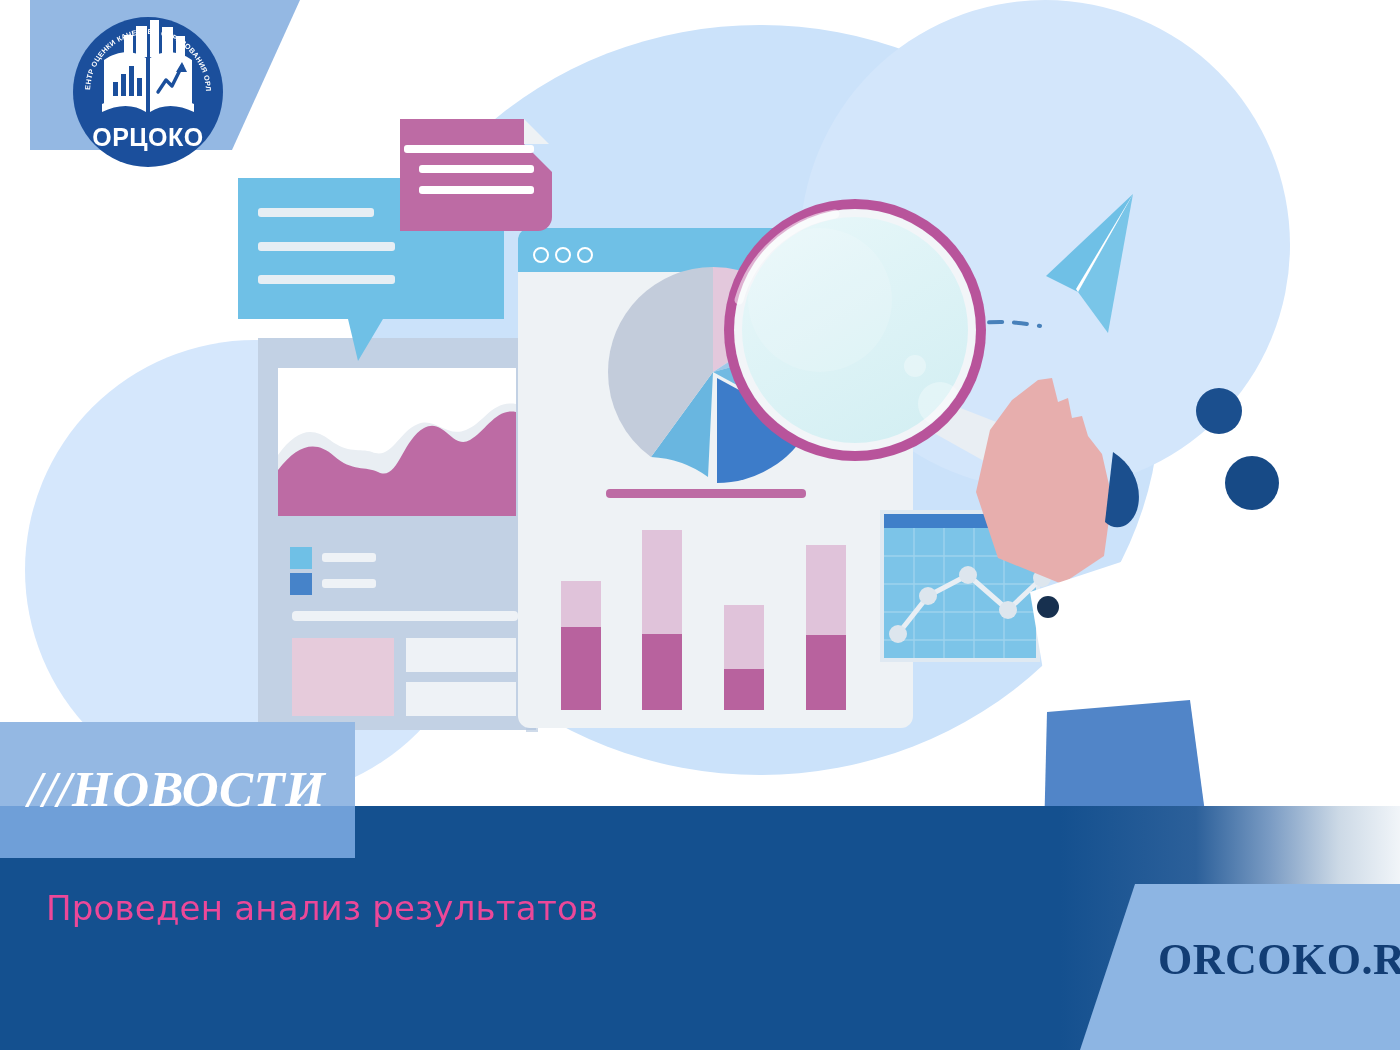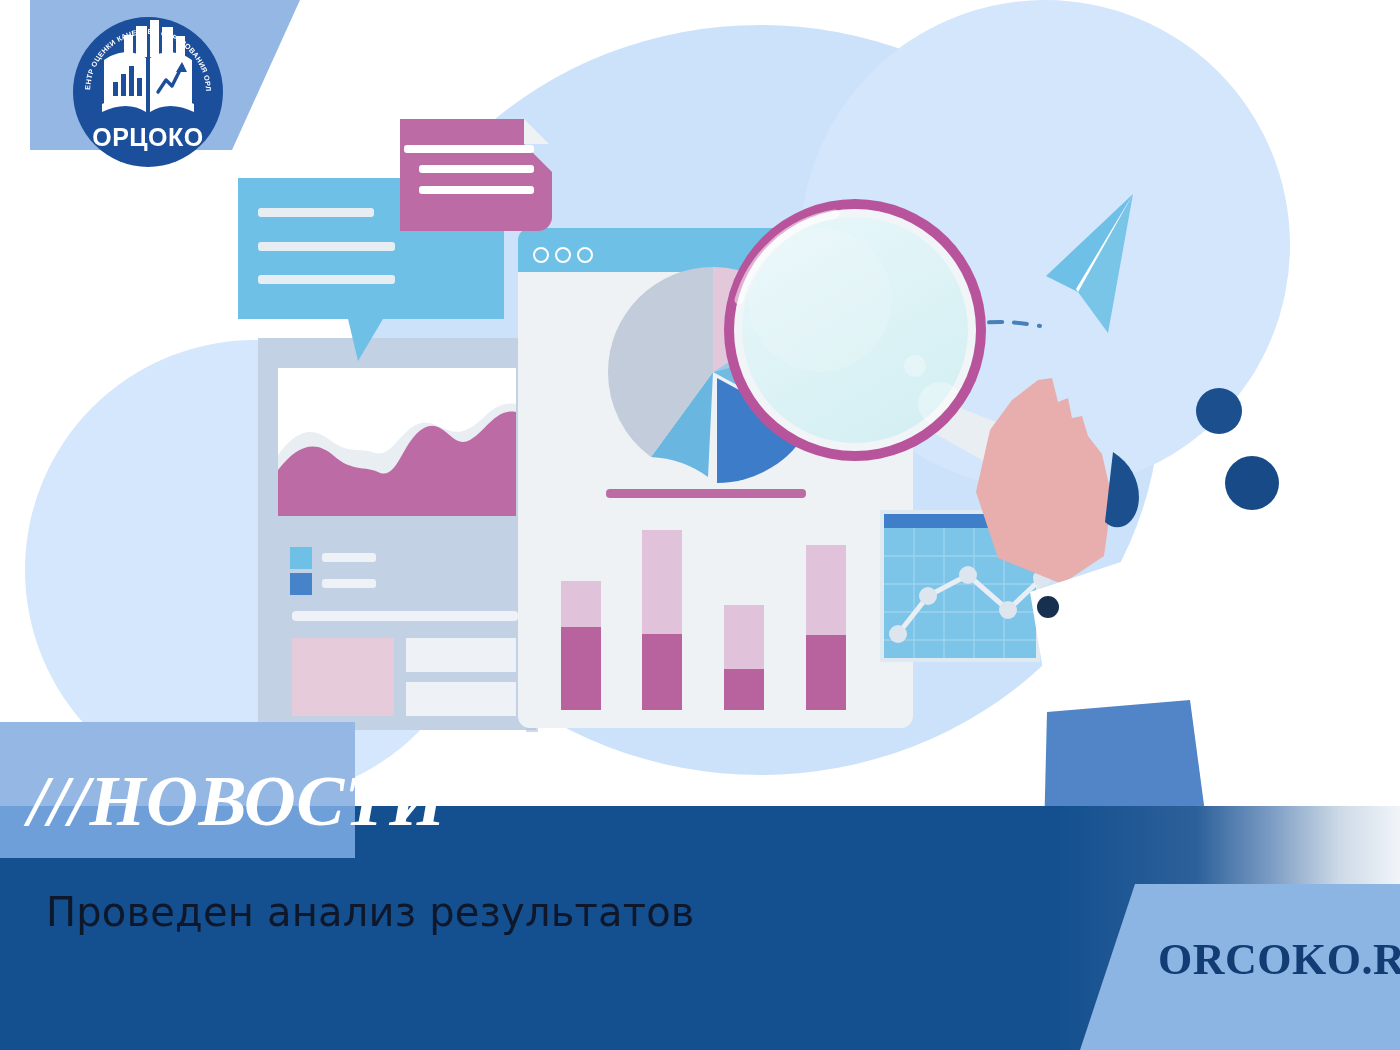--- a/index.html
+++ b/index.html
@@ -19,37 +19,37 @@
     pointer-events:none;
   }
 
   
   .news-text{
     position:absolute;
     left:28px; top:760px;
     font-family:"Liberation Serif", serif;
     font-style:italic;
     font-weight:700;
-    font-size:72px;
+    font-size:51px;
     letter-spacing:0.5px;
     color:#ffffff;
     white-space:nowrap;
     z-index:40;
   }
 
   
   .headline{
     position:absolute;
     left:46px; top:884px;
     width:1080px;
     z-index:40;
-    color:#0f172a;
+    color:#ec4899;
     font-family:"DejaVu Sans", sans-serif;
     font-weight:400;
-    font-size:40px;
+    font-size:34px;
     line-height:1.42;
     letter-spacing:0.2px;
   }
   .headline .ln{display:block;}
 
   
   .site-url{
     position:absolute;
     left:1158px; top:934px;
     z-index:40;

